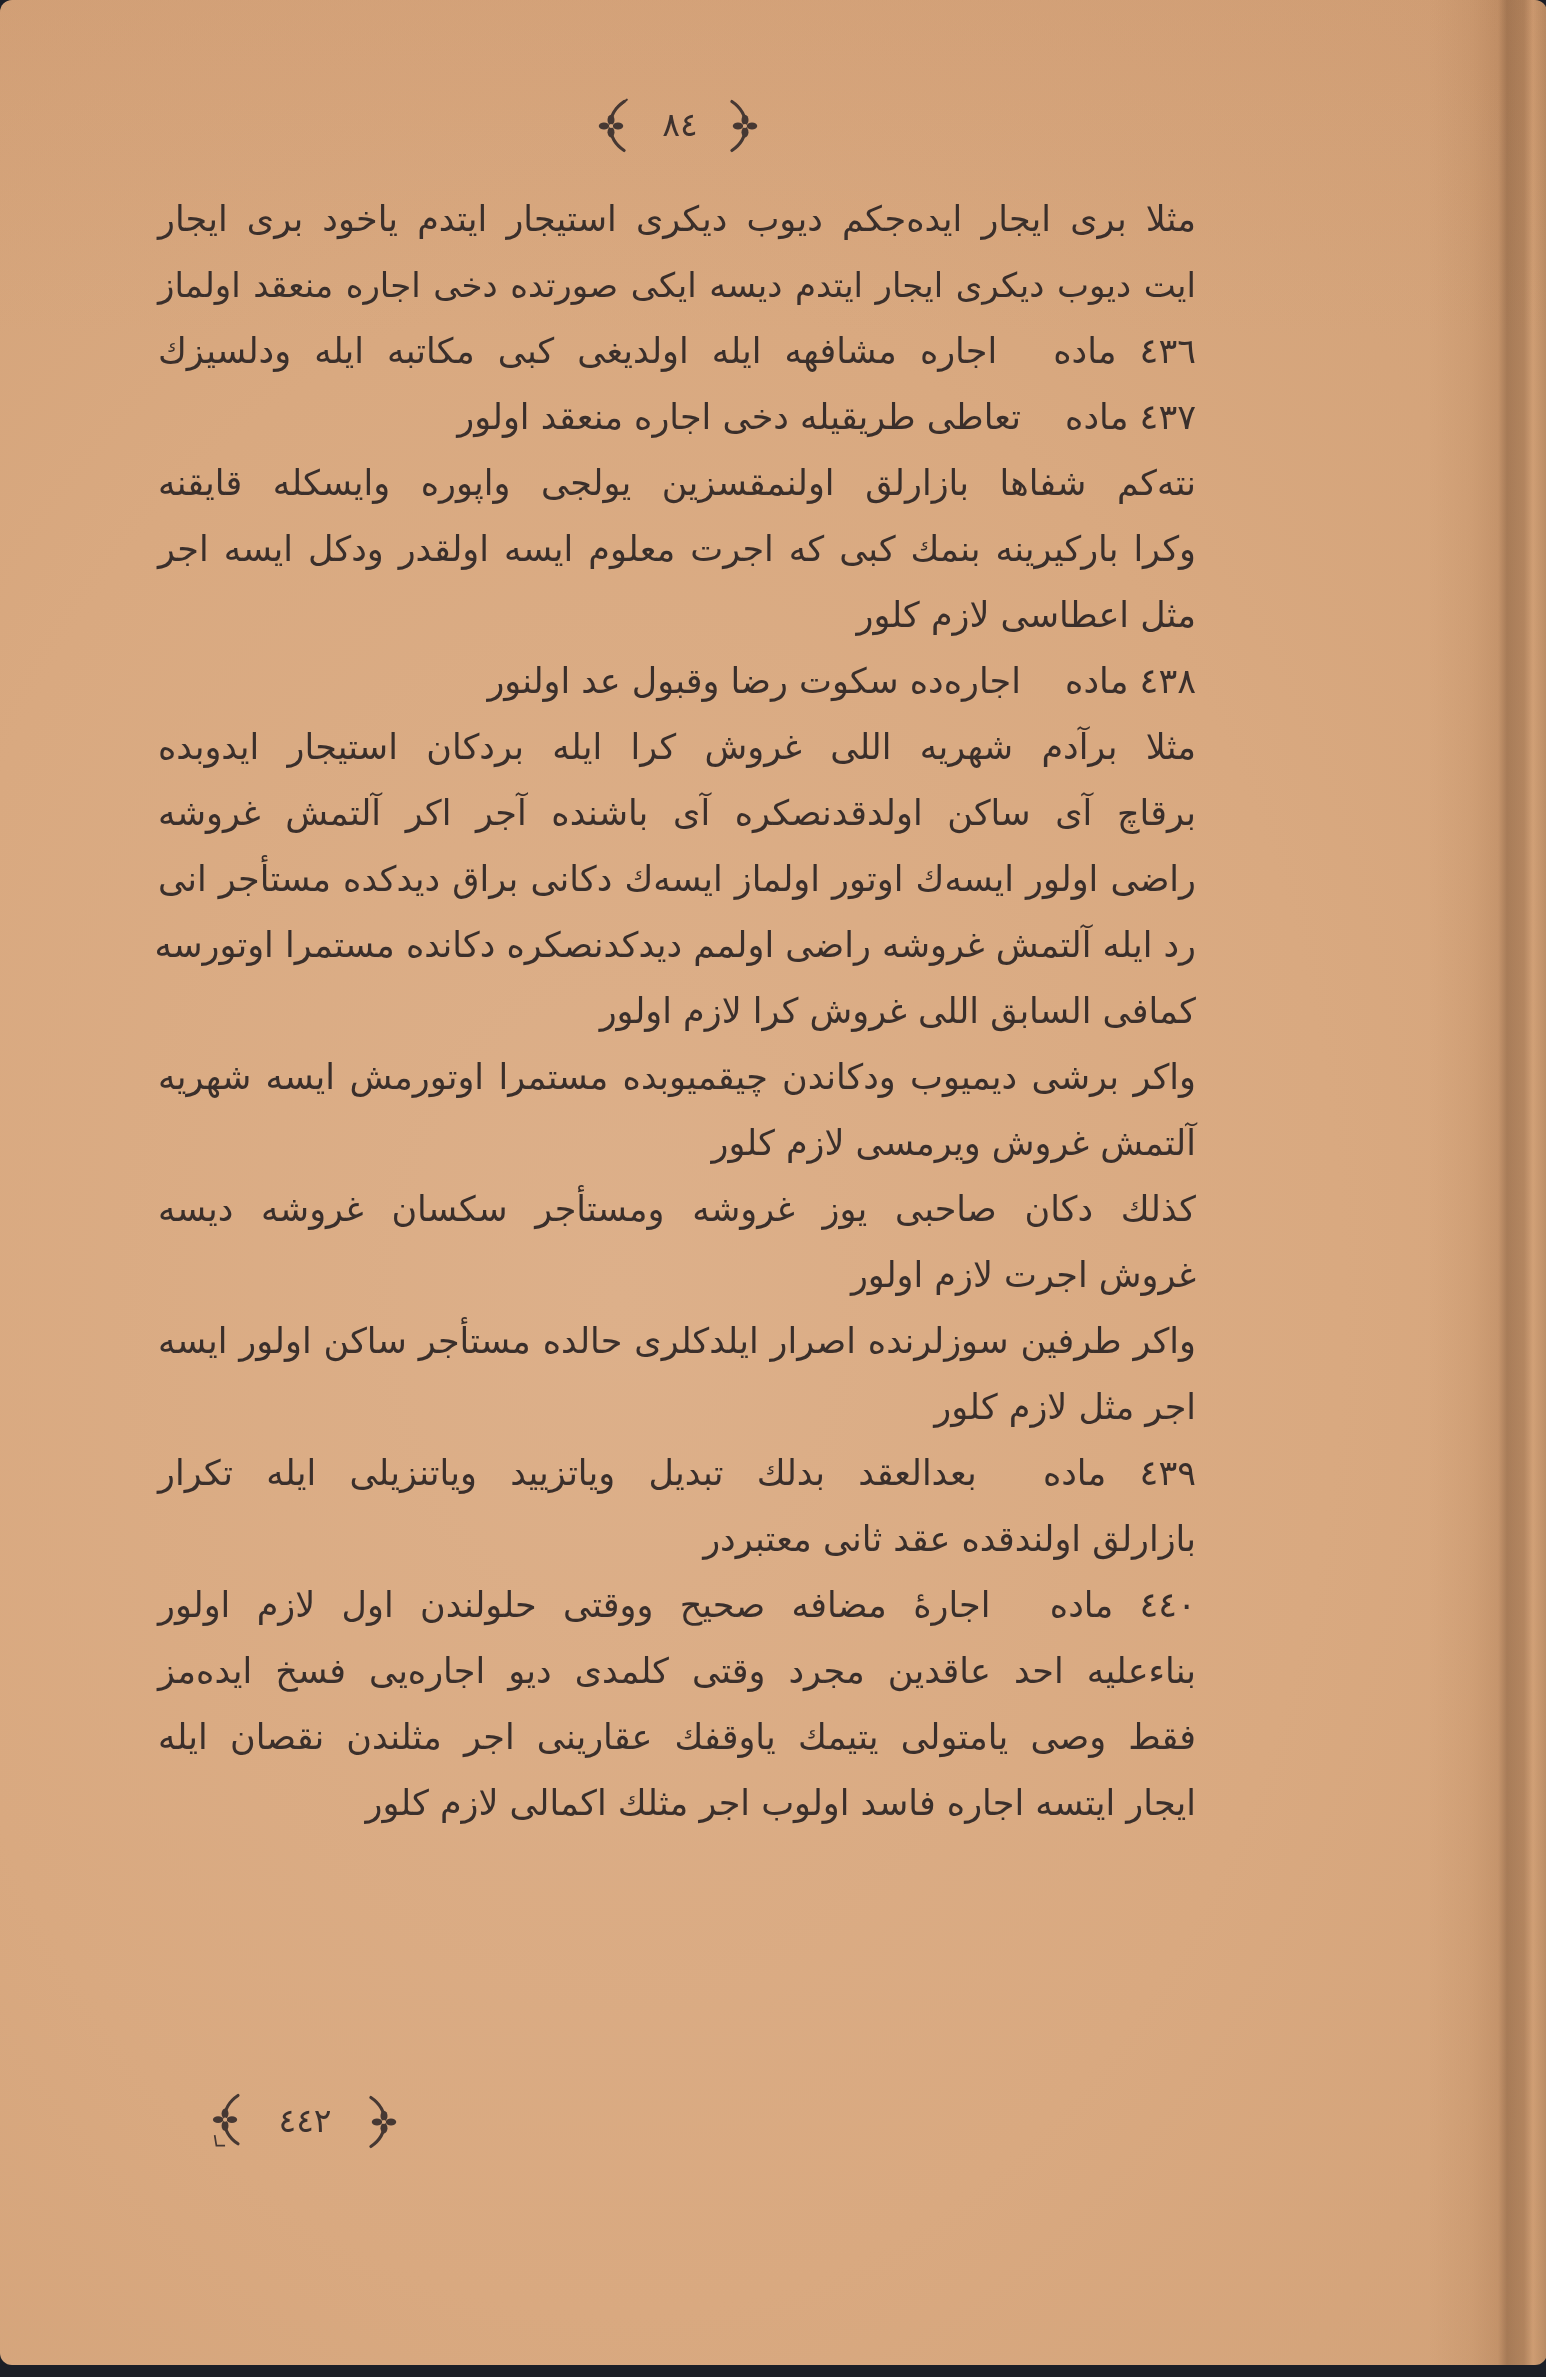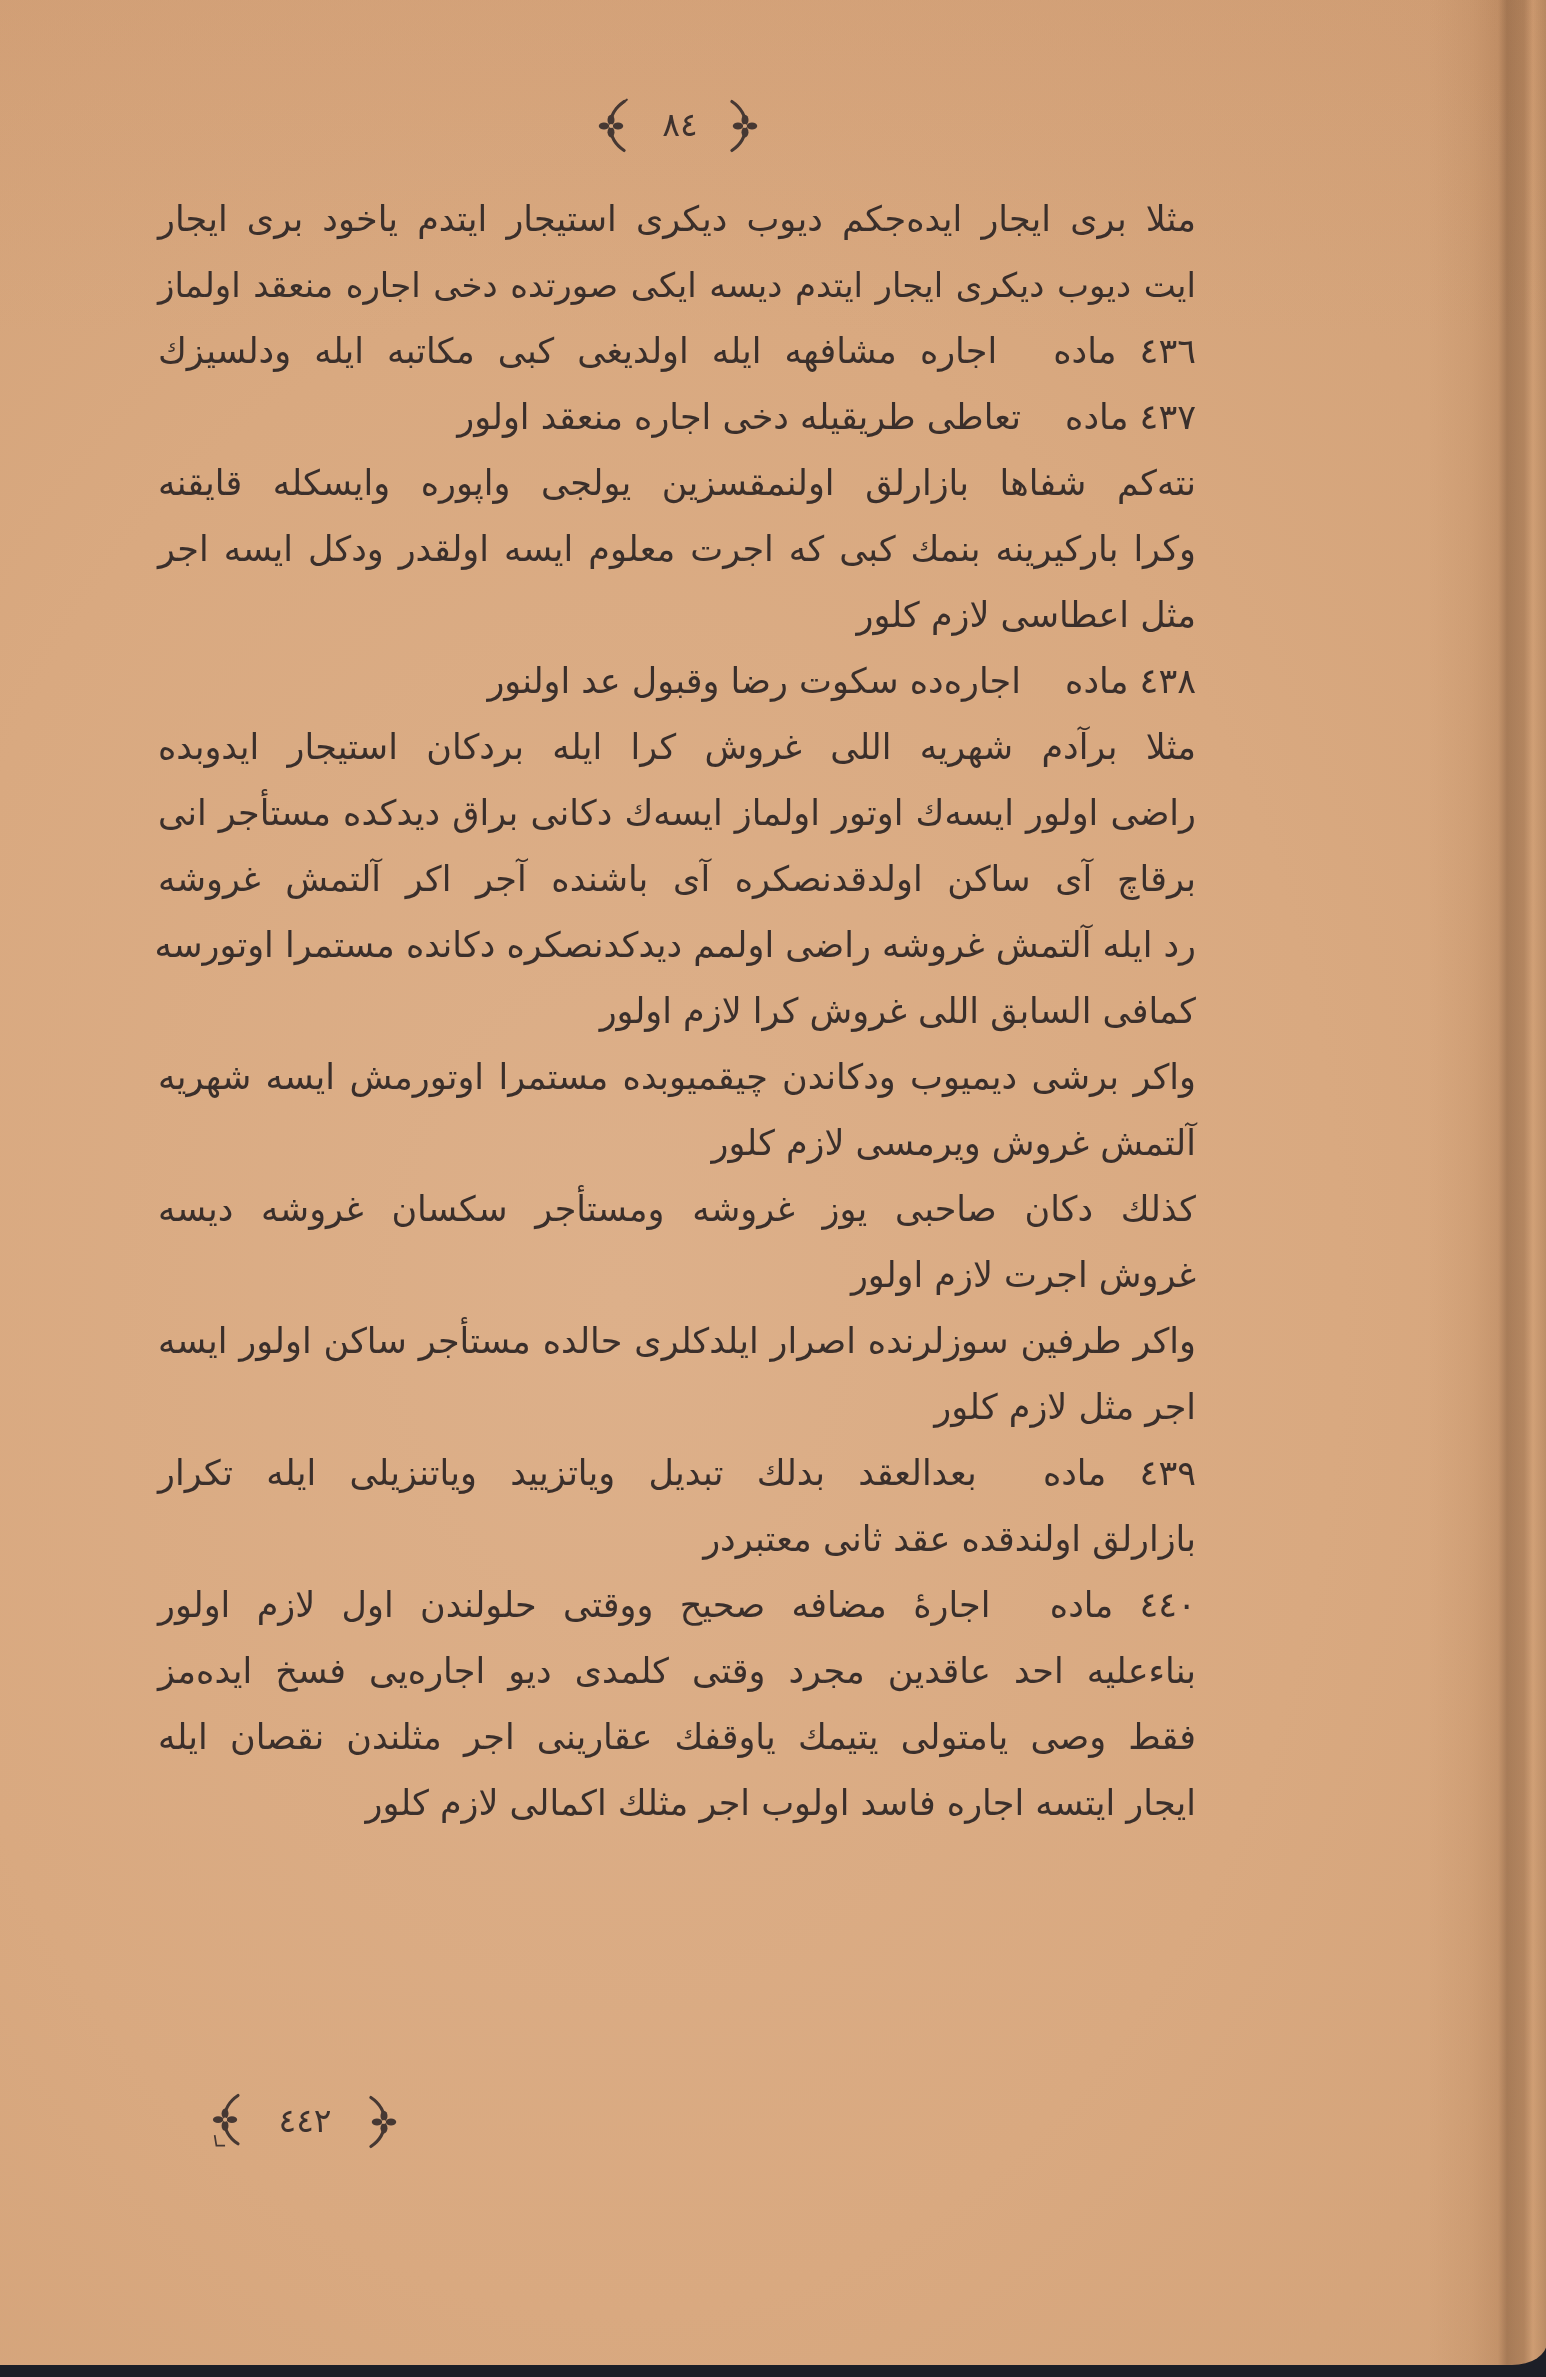--- a/index.html
+++ b/index.html
@@ -11,20 +11,21 @@
     position:absolute; left:0; top:0; width:1547px; height:2365px;
     border-bottom-right-radius:35px 22.6px;
     background:
       linear-gradient(to right,
         rgba(0,0,0,0) 0px, rgba(0,0,0,0) 1428px,
         rgba(120,70,30,0.08) 1472px, rgba(110,60,25,0.16) 1498px,
         rgba(80,45,20,0.34) 1507px, rgba(90,52,24,0.28) 1524px,
         rgba(150,95,50,0.08) 1533px, rgba(90,55,25,0.22) 1547px),
       linear-gradient(to bottom, rgba(170,95,60,0.06) 0px, rgba(0,0,0,0) 348px),
       radial-gradient(ellipse at 40% 55%, #ddb08a 0%, #d9a980 55%, #d1a076 100%);
+    border-radius: 12px;
   }
   .header {
     position:absolute; left:592px; top:94px; width:174px; height:63px;
   }
   .orn { position:absolute; display:block; }
   .orn svg { display:block; }
   .header .orn.left  { left:5.2px;  top:3.5px; }
   .header .orn.right { left:132px; top:3.5px; }
   .pnum, .catch {
     position:absolute; font-family:"DejaVu Sans", sans-serif;
@@ -84,22 +85,22 @@
   <div class="text-block">
     <div class="line full"><span>مثلا بری ایجار ایده‌جکم دیوب دیکری استیجار ایتدم یاخود بری ایجار</span></div>
     <div class="line full" style="font-size: 34px;"><span>ایت دیوب دیکری ایجار ایتدم دیسه ایکی صورتده دخی اجاره منعقد اولماز</span></div>
     <div class="line full"><span>٤٣٦</span> <span>ماده</span><span class="gap"></span> <span>اجاره مشافهه ایله اولدیغی کبی مکاتبه ایله ودلسیزك</span></div>
     <div class="line short"><span>٤٣٧</span> <span>ماده</span><span class="gap"></span> <span>تعاطی طریقیله دخی اجاره منعقد اولور</span></div>
     <div class="line full"><span>نته‌کم شفاها بازارلق اولنمقسزین یولجی واپوره وایسکله قایقنه</span></div>
     <div class="line full"><span>وکرا بارکیرینه بنمك کبی که اجرت معلوم ایسه اولقدر ودکل ایسه اجر</span></div>
     <div class="line short"><span>مثل اعطاسی لازم کلور</span></div>
     <div class="line short"><span>٤٣٨</span> <span>ماده</span><span class="gap"></span> <span>اجاره‌ده سکوت رضا وقبول عد اولنور</span></div>
     <div class="line full"><span>مثلا برآدم شهریه اللی غروش کرا ایله بردکان استیجار ایدوبده</span></div>
+    <div class="line full"><span>برقاچ آی ساکن اولدقدنصکره آی باشنده آجر اکر آلتمش غروشه</span></div>
     <div class="line full"><span>راضی اولور ایسه‌ك اوتور اولماز ایسه‌ك دکانی براق دیدکده مستأجر انی</span></div>
-    <div class="line full"><span>برقاچ آی ساکن اولدقدنصکره آی باشنده آجر اکر آلتمش غروشه</span></div>
     <div class="line full"><span>رد ایله آلتمش غروشه راضی اولمم دیدکدنصکره دکانده مستمرا اوتورسه</span></div>
     <div class="line short"><span>کمافی السابق اللی غروش کرا لازم اولور</span></div>
     <div class="line full"><span>واکر برشی دیمیوب ودکاندن چیقمیوبده مستمرا اوتورمش ایسه شهریه</span></div>
     <div class="line short"><span>آلتمش غروش ویرمسی لازم کلور</span></div>
     <div class="line full"><span>کذلك دکان صاحبی یوز غروشه ومستأجر سکسان غروشه دیسه</span></div>
     <div class="line short"><span>غروش اجرت لازم اولور</span></div>
     <div class="line full"><span>واکر طرفین سوزلرنده اصرار ایلدکلری حالده مستأجر ساکن اولور ایسه</span></div>
     <div class="line short"><span>اجر مثل لازم کلور</span></div>
     <div class="line full"><span>٤٣٩</span> <span>ماده</span><span class="gap"></span> <span>بعدالعقد بدلك تبدیل ویاتزیید ویاتنزیلی ایله تکرار</span></div>
     <div class="line short"><span>بازارلق اولندقده عقد ثانی معتبردر</span></div>

